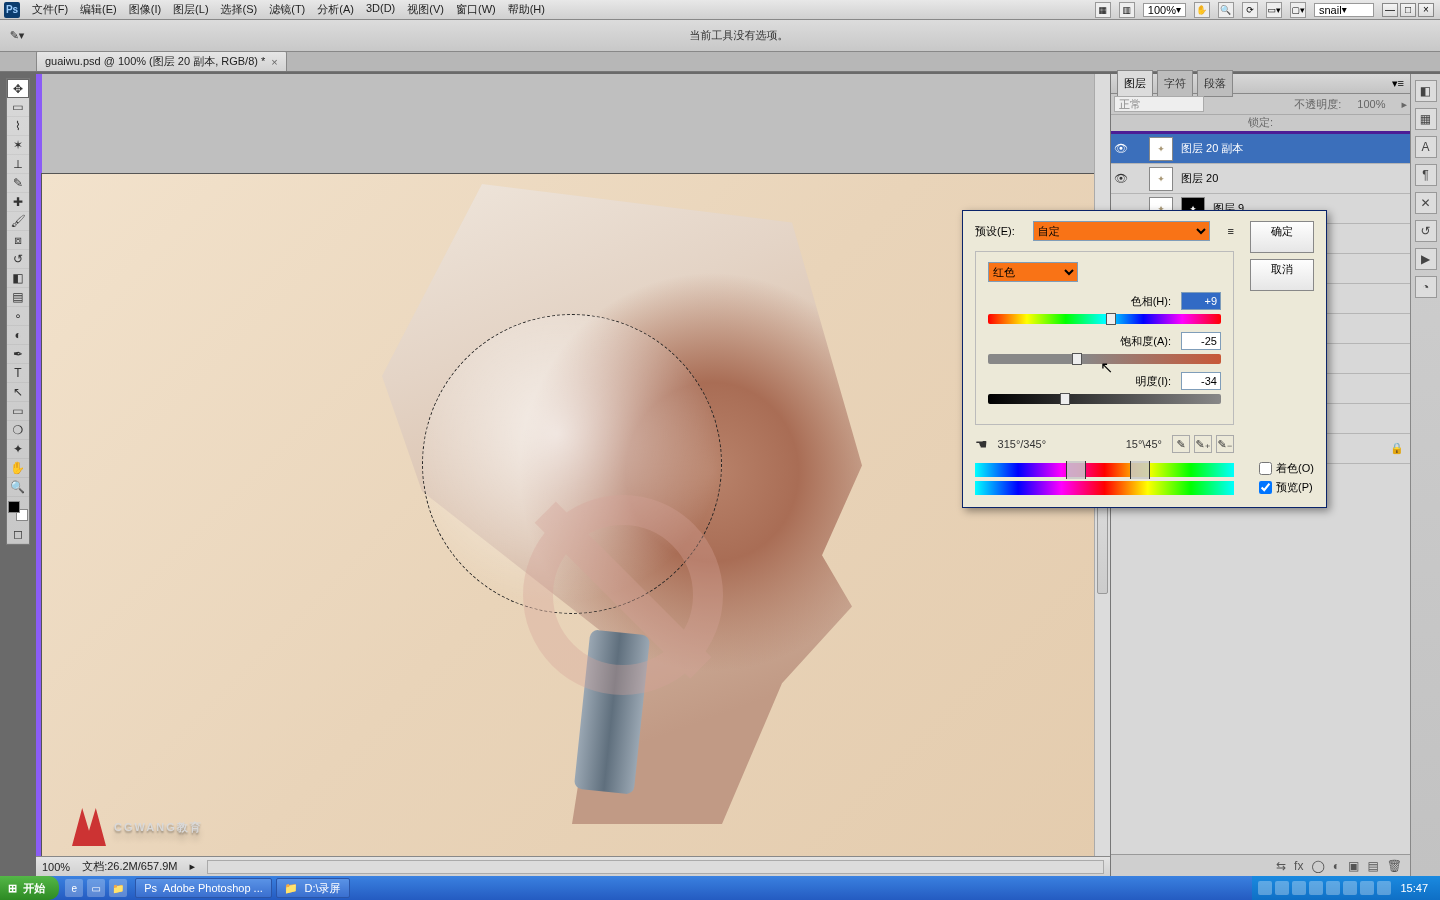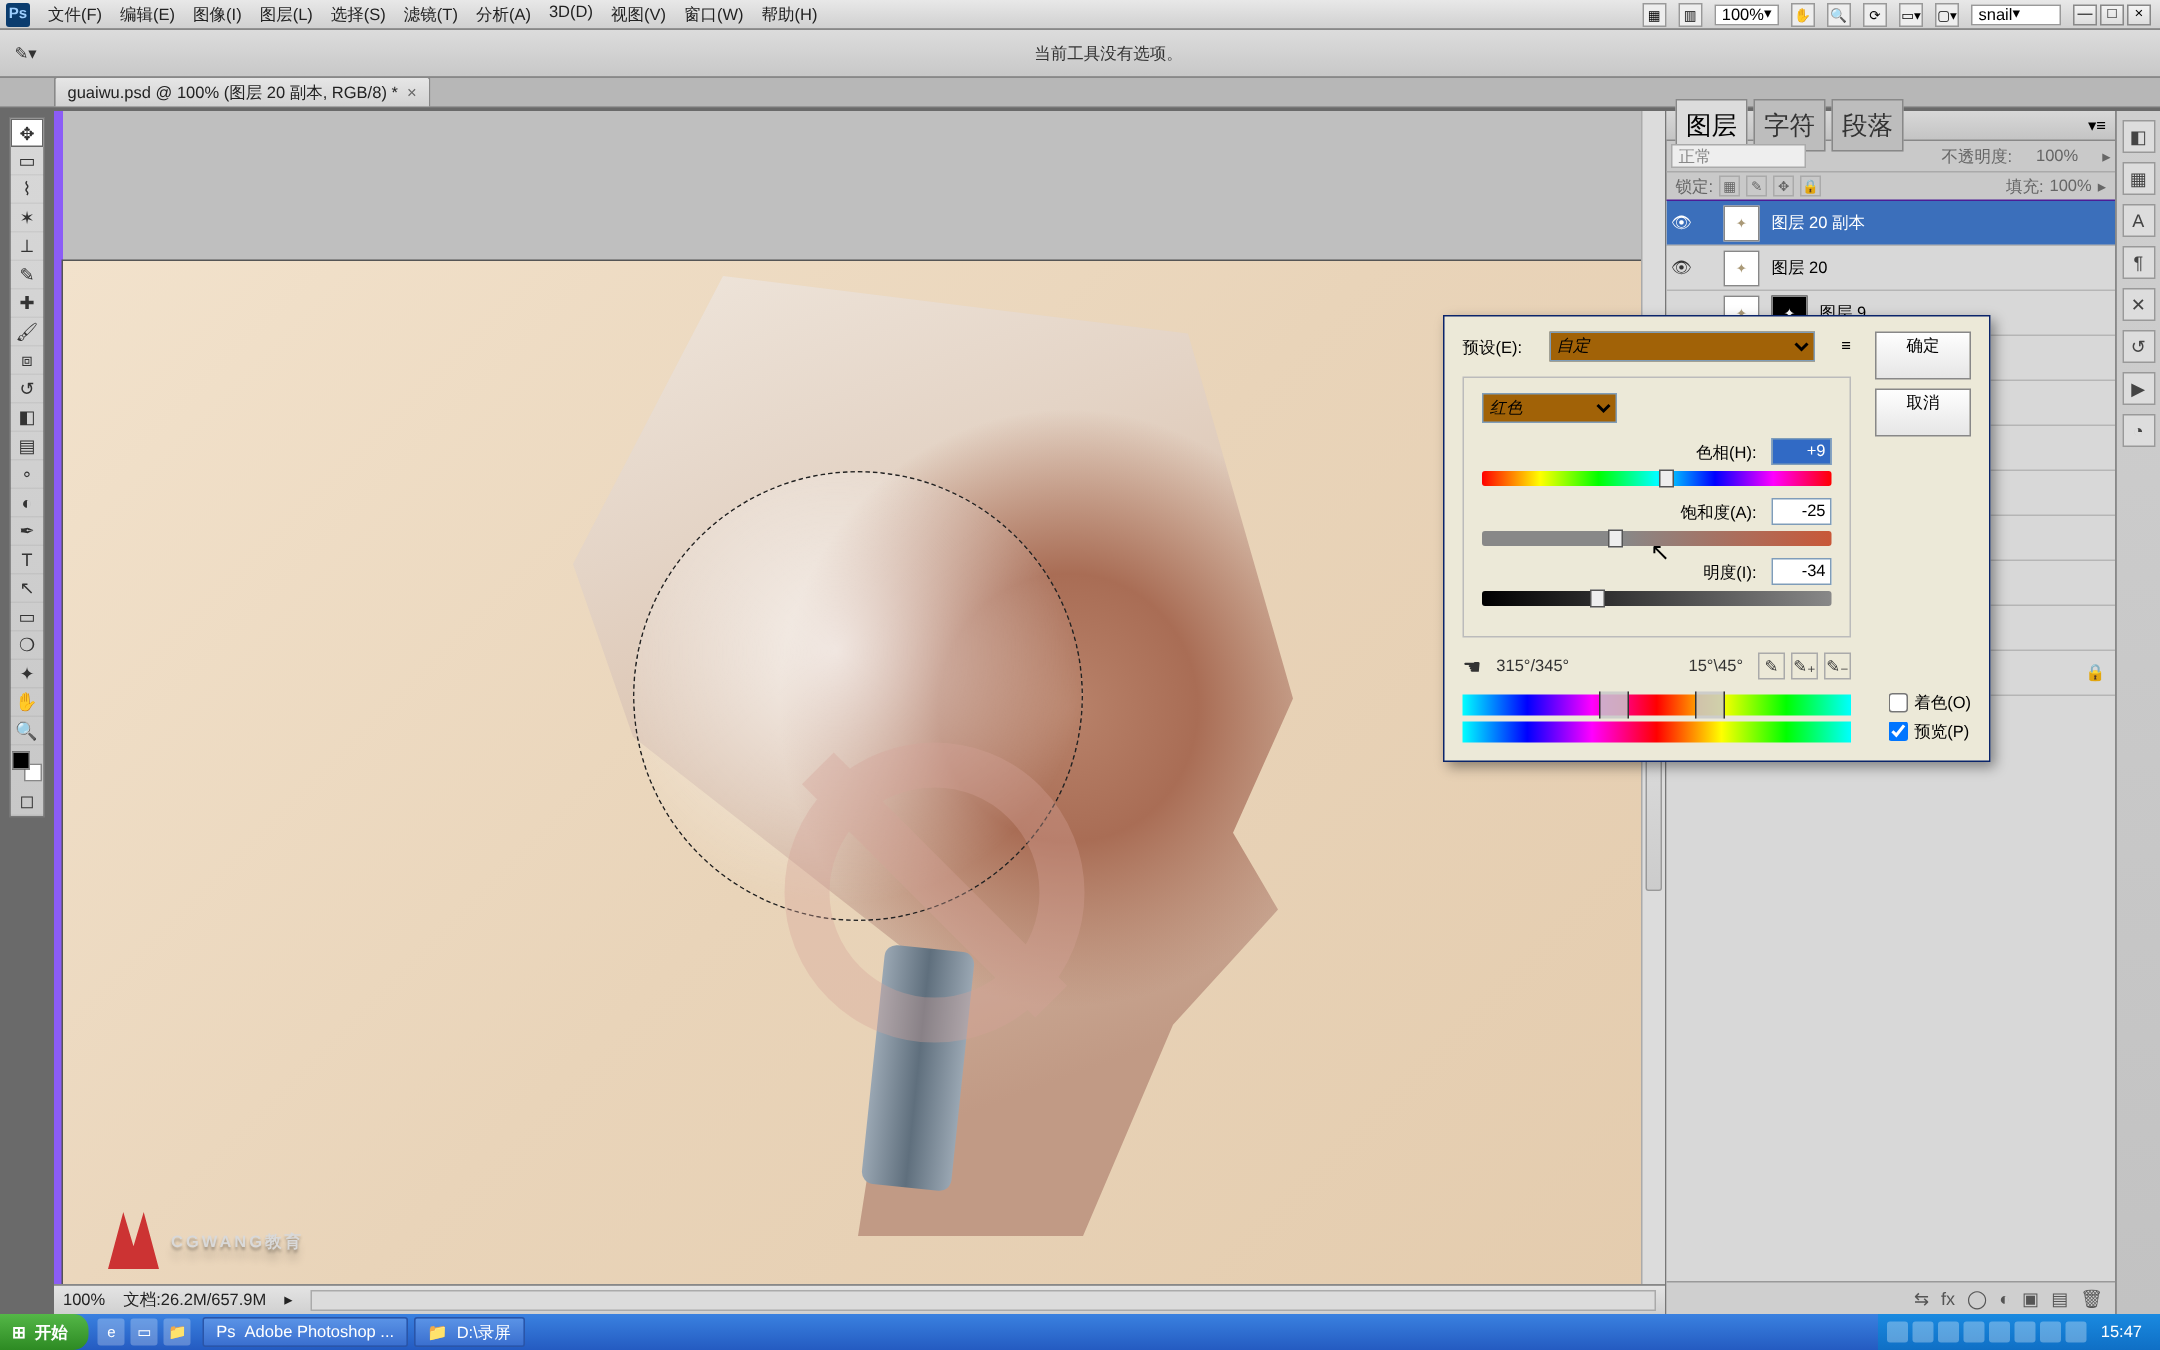--- a/index.html
+++ b/index.html
@@ -48,25 +48,25 @@
 .watermark { position:absolute; left:30px; bottom:10px; color:#d9d9d9; font-size:30px; font-weight:bold; letter-spacing:2px; text-shadow: 0 2px 2px rgba(0,0,0,0.3), 0 8px 6px rgba(0,0,0,0.15); display:flex; align-items:center; gap:8px; }
 .watermark .wm-icon { width:34px; height:38px; background:#c33; clip-path: polygon(0 100%, 30% 0, 50% 60%, 70% 0, 100% 100%); }
 
 
 .status { position:absolute; left:36px; right:330px; bottom:24px; height:20px; background: linear-gradient(#e4e4e4,#d0d0d0); border-top:1px solid #888; display:flex; align-items:center; padding:0 6px; gap:12px; color:#222; }
 .status .scrollbar { flex:1; height:14px; background:#dcdcdc; border:1px solid #aaa; }
 
 
 .rdock { position:absolute; right:30px; top:74px; width:300px; bottom:24px; background: #c9c9c9; border-left:1px solid #777; display:flex; flex-direction:column; }
 .rdock .panel-hdr { height:20px; background: linear-gradient(#d8d8d8,#c4c4c4); border-bottom:1px solid #888; display:flex; align-items:center; padding:0 6px; gap:4px; }
-.rdock .panel-hdr .tab { background:#bdbdbd; border:1px solid #888; padding:5px 6px; font-size:17px; color:#333; }
+.rdock .panel-hdr .tab { background:#bdbdbd; border:1px solid #888; padding:5px 6px; font-size:11px; color:#333; }
 .rdock .panel-hdr .tab.active { background:#dcdcdc; color:#000; }
 .rdock .blend-row { height:20px; display:flex; align-items:center; padding:0 3px; gap:16px; color:#666; }
 .rdock .blend-row .dd { flex:0 0 90px; border:1px solid #aaa; background:#eee; height:16px; padding:0 4px; font-size:10px; color:#888;}
-.rdock .lock-row { height:20px; display:flex; align-items:center; padding:0 6px; gap:4px; color:#666; border-top:1px solid #aaa; border-bottom:1px solid #4c1d95; }
+.rdock .lock-row { height:20px; display:flex; align-items:center; padding:0 6px; gap:4px; color:#666; border-top:1px solid #aaa; border-bottom:3px solid #4c1d95;flex-direction:column; }
 .rdock .lock-row .ico { width:14px; height:14px; border:1px solid #aaa; display:flex; align-items:center; justify-content:center; font-size:9px; }
 
 .layers { flex:1; overflow-y:auto; background:#d8d8d8; }
 .layer { display:flex; align-items:center; height:30px; border-bottom:1px solid #b5b5b5; padding-right:6px; }
 .layer.selected { background:#3b6fbb; color:#fff; }
 .layer .eye { width:20px; display:flex; justify-content:center; color:#333; }
 .layer.selected .eye { color:#fff; }
 .layer .thumb { width:24px; height:24px; background:#fff; border:1px solid #888; margin:0 4px; display:flex; align-items:center; justify-content:center; font-size:9px; color:#a97; }
 .layer .thumb.mask { background:#000; color:#fff; }
 .layer .name { flex:1; padding-left:4px; font-size:11px; }
@@ -81,21 +81,21 @@
 
 .dialog { position:absolute; left:962px; top:210px; width:365px; background:#ece9d8; border:1px solid #0a246a; box-shadow: 3px 3px 8px rgba(0,0,0,0.4); }
 .dialog .titlebar { height:22px; background: linear-gradient(#3b8eed,#1c5bbf); color:#fff; display:flex; align-items:center; padding:0 6px; font-size:12px; }
 .dialog .titlebar .ttl { flex:1; }
 .dialog .titlebar .xbtn { width:18px; height:16px; background:#e76048; border:1px solid #8a2a18; color:#fff; display:flex; align-items:center; justify-content:center; font-size:11px; font-weight:bold; border-radius:2px;}
 .dialog .body { padding:10px 12px 12px; display:flex; gap:10px; }
 .dialog .left { flex:1; }
 .dialog .right { width:70px; display:flex; flex-direction:column; gap:6px; align-items:flex-end; }
 .dialog .btn { width:64px; height:32px; border:1px solid #888; background: linear-gradient(#fefefe,#e6e6e6); text-align:center; line-height:18px; }
 .dialog .preset-row { display:flex; align-items:center; gap:18px; margin-bottom:10px; }
-.dialog select { height:20px; border:1px solid #7f9db9; background:#a16207; font-size:11px;font-style:italic; }
+.dialog select { height:20px; border:1px solid #7f9db9; background:#f97316; font-size:11px; }
 .dialog .group { border:1px solid #bbb; padding:10px 12px 14px; position:relative; }
 .dialog .channel-row { margin-bottom:10px; }
 .dialog .slider-row { margin:8px 0 4px; display:flex; align-items:center; }
 .dialog .slider-row label { flex:1; text-align:right; padding-right:10px; }
 .dialog .slider-row input[type=text] { width:40px; height:18px; border:1px solid #7f9db9; text-align:right; padding-right:3px; font-size:11px; }
 .dialog .slider-row input.sel { background:#316ac5; color:#fff; }
 .dialog .track { height:10px; margin:2px 0 6px; position:relative; border-radius:2px; }
 .dialog .track.hue { background: linear-gradient(90deg,#f00,#ff0,#0f0,#0ff,#00f,#f0f,#f00); }
 .dialog .track.sat { background: linear-gradient(90deg,#888 0%, #888 40%, #c85838 100%); }
 .dialog .track.lig { background: linear-gradient(90deg,#000,#888 50%,#fff 50%,#888 50%,#888); }

